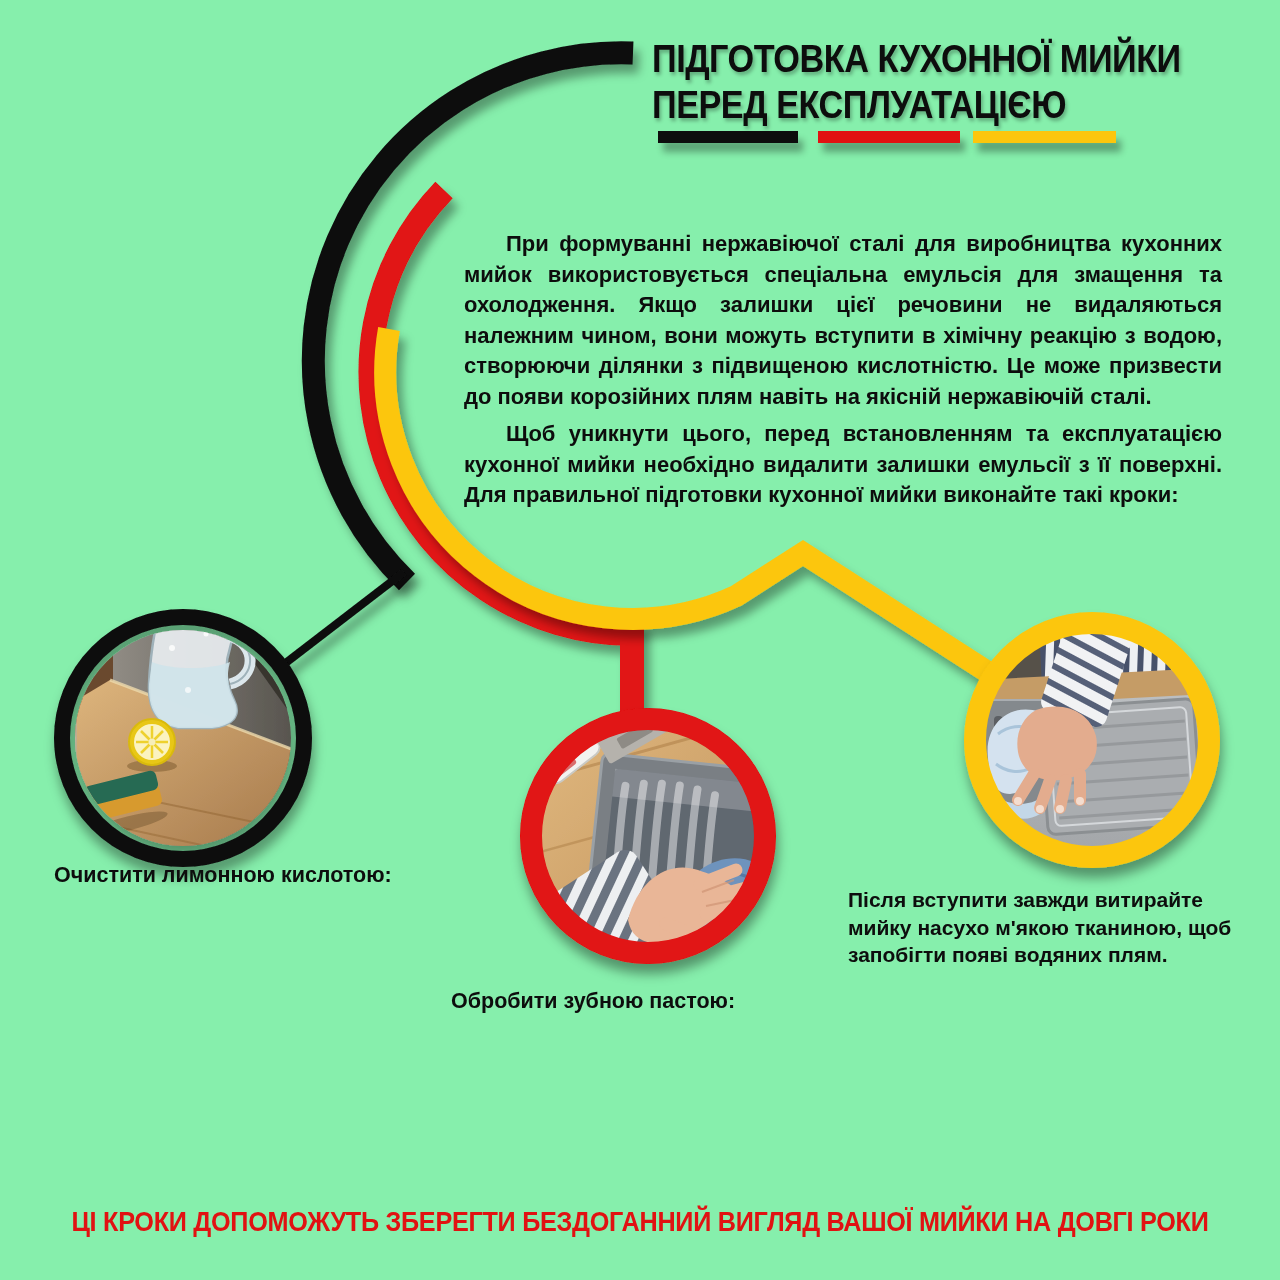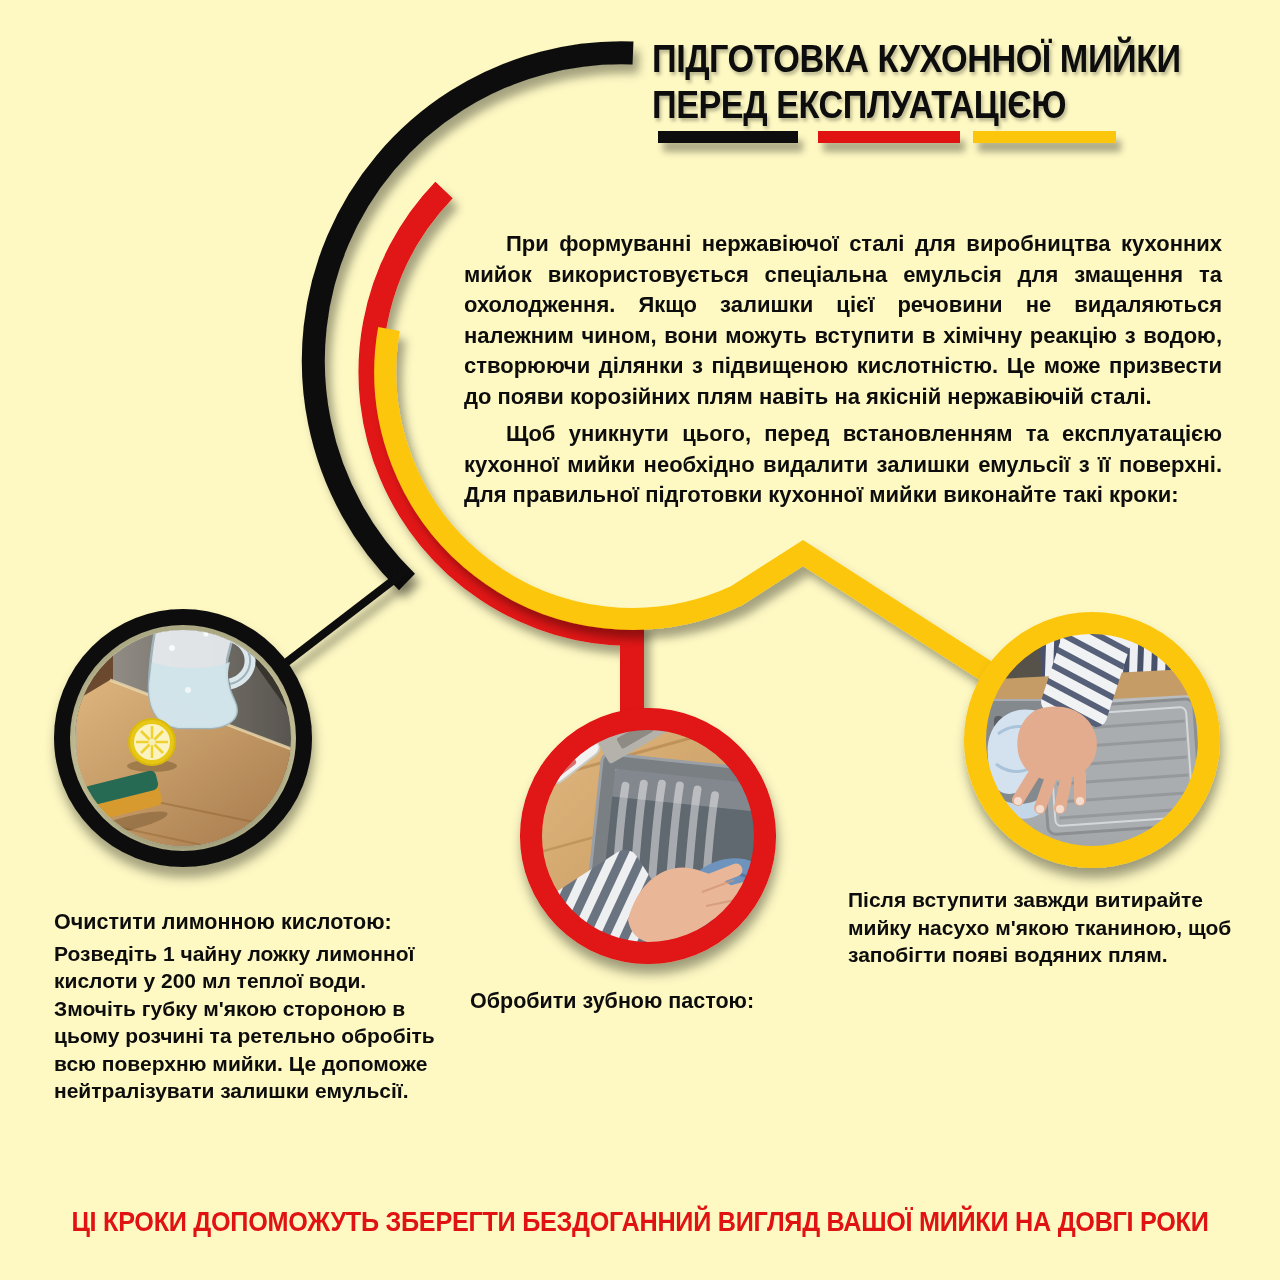--- a/index.html
+++ b/index.html
@@ -1,17 +1,17 @@
 <!DOCTYPE html>
 <html style="--black: #0d0d0d; --red: #e11212; --yellow: #fcc60d;"><head>
 <meta charset="utf-8">
 <style>
   html,body{margin:0;padding:0;background:#ffffff;}
   .canvas{
-    position:relative;width:1280px;height:1280px;background:#fef9c3;overflow:hidden;
+    position:relative;width:1280px;height:1280px;background:#86efac;overflow:hidden;
     font-family:"Liberation Sans","DejaVu Sans",sans-serif;color:#0d0d0d;
   }
   .art{position:absolute;left:0;top:0;}
   
   .title{position:absolute;left:652px;top:36px;width:560px;transform:scaleX(.9);transform-origin:left top;}
   .title-line{
     font-size:38px;font-weight:800;line-height:46px;letter-spacing:-.5px;color:#0d0d0d;
     text-shadow:2px 3px 4px rgba(0,0,0,.28);white-space:nowrap;
   }
   
@@ -23,22 +23,22 @@
   .intro{
     position:absolute;left:464px;width:758px;margin:0;
     font-size:22px;line-height:30.5px;font-weight:600;text-align:justify;text-indent:42px;
   }
   .intro-1{top:229px;}
   .intro-2{top:419px;}
   
   .step-text{position:absolute;font-size:21px;line-height:27.5px;font-weight:600;}
   .step-heading{font-weight:800;font-size:21.5px;margin:0 0 3px 0;}
   .step-body{margin:0;}
-  .step-lemon{left:54px;top:909px;width:392px;}
-  .step-toothpaste{left:470px;top:988px;width:400px;}
+  .step-lemon{left:54px;top:862px;width:392px;}
+  .step-toothpaste{left:451px;top:988px;width:400px;}
   .step-dry{left:848px;top:886px;width:400px;}
   
   .footer{
     position:absolute;left:0;top:1206px;width:1280px;text-align:center;
     font-size:28px;font-weight:800;letter-spacing:-.3px;color:var(--red);
     transform:scaleX(.9);transform-origin:center top;white-space:nowrap;
   }
 </style>
 </head>
 <body>
@@ -250,21 +250,20 @@
   </header>
   <div class="bar bar-black"></div>
   <div class="bar bar-red"></div>
   <div class="bar bar-yellow"></div>
 
   <p class="intro intro-1">При формуванні нержавіючої сталі для виробництва кухонних мийок використовується спеціальна емульсія для змащення та охолодження. Якщо залишки цієї речовини не видаляються належним чином, вони можуть вступити в хімічну реакцію з водою, створюючи ділянки з підвищеною кислотністю. Це може призвести до появи корозійних плям навіть на якісній нержавіючій сталі.</p>
   <p class="intro intro-2">Щоб уникнути цього, перед встановленням та експлуатацією кухонної мийки необхідно видалити залишки емульсії з її поверхні. Для правильної підготовки кухонної мийки виконайте такі кроки:</p>
 
   <section class="step-text step-lemon">
     <h3 class="step-heading">Очистити лимонною кислотою:</h3>
-    <p class="step-body">Розведіть 1 чайну ложку лимонної кислоти у 200 мл теплої води. Змочіть губку м'якою стороною в цьому розчині та ретельно обробіть всю поверхню мийки. Це допоможе нейтралізувати залишки емульсії.</p>
   </section>
   <section class="step-text step-toothpaste">
     <h3 class="step-heading">Обробити зубною пастою:</h3>
   </section>
   <section class="step-text step-dry">
     <p class="step-body">Після вступити завжди витирайте мийку насухо м'якою тканиною, щоб запобігти появі водяних плям.</p>
   </section>
 
   <div class="footer">ЦІ КРОКИ ДОПОМОЖУТЬ ЗБЕРЕГТИ БЕЗДОГАННИЙ ВИГЛЯД ВАШОЇ МИЙКИ НА ДОВГІ РОКИ</div>
 

